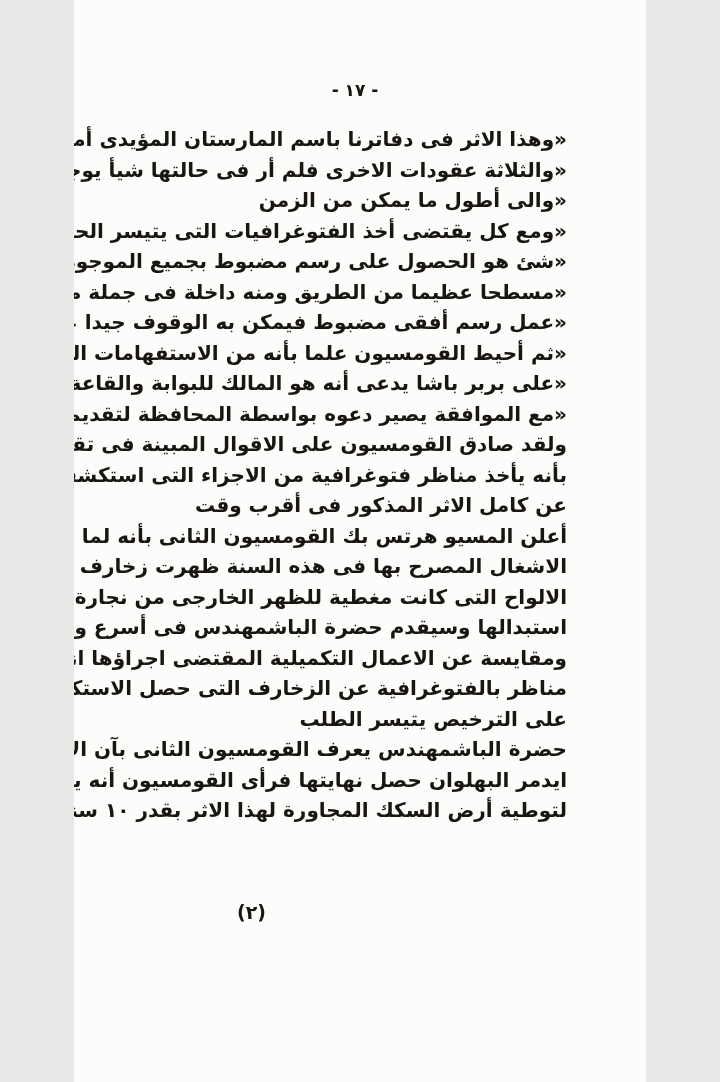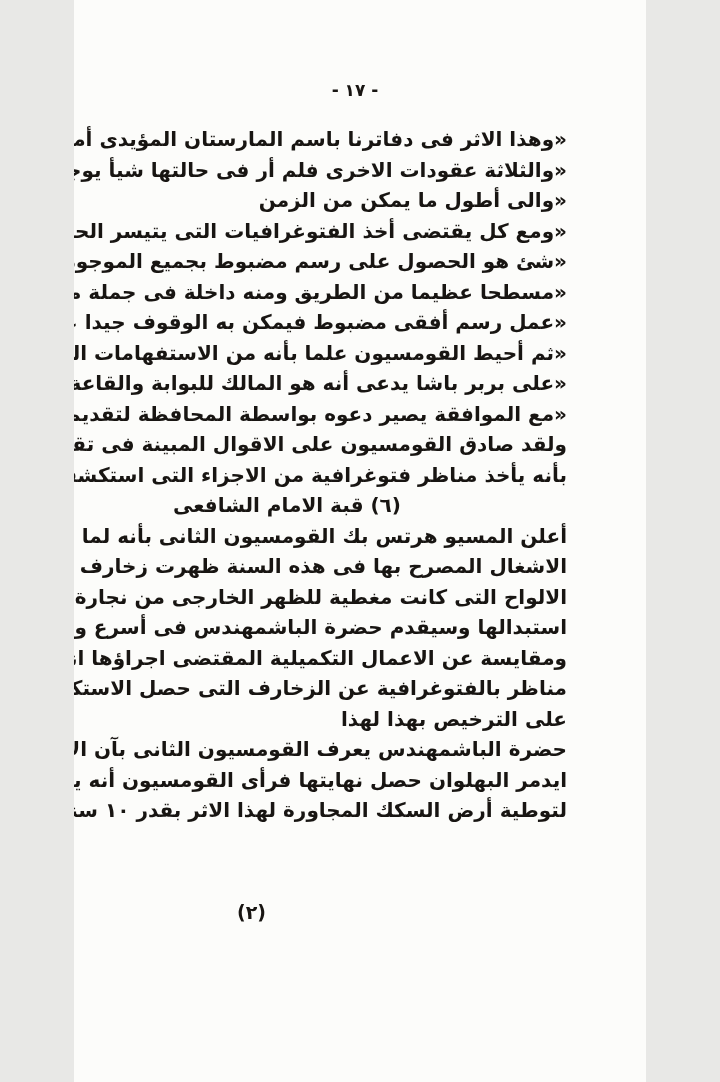--- a/index.html
+++ b/index.html
@@ -84,31 +84,31 @@
       <div class="line">«مسطحا عظيما من الطريق ومنه داخلة فى جملة منازل صغيرة جاعلة لها مسندا متينا وان</div>
       <div class="line">«عمل رسم أفقى مضبوط فيمكن به الوقوف جيدا على وضع هذا المارستان الغريب</div>
       <div class="line">«ثم أحيط القومسيون علما بأنه من الاستفهامات التى أخذت علم أن من يسمى حسن</div>
       <div class="line">«على بربر باشا يدعى أنه هو المالك للبوابة والقاعة الكبيرة المقربة من هذا الاثر</div>
       <div class="line short">«مع الموافقة يصير دعوه بواسطة المحافظة لتقديم مستندات الملكية للجنة</div>
     </div>
 
     <div>
       <div class="line">ولقد صادق القومسيون على الاقوال المبينة فى تقرير حضرة الباشمهندس ويكلفه أيضا</div>
       <div class="line">بأنه يأخذ مناظر فتوغرافية من الاجزاء التى استكشف عليها حديثا ويجهز رسما أفقيا</div>
+      <div class="line short">عن كامل الاثر المذكور فى أقرب وقت</div>
     </div>
 
-    <div class="heading">(٦) قبة الامام الشافعى</div>
     <div>
       <div class="line">أعلن المسيو هرتس بك القومسيون الثانى بأنه لما شرع فى ازالة البياض الغير جيد لبداءة</div>
       <div class="line">الاشغال المصرح بها فى هذه السنة ظهرت زخارف دقيقة ما أمكن وكذلك اتضح بأن</div>
       <div class="line">الالواح التى كانت مغطية للظهر الخارجى من نجارة القبة معظمها ذائب وضرورى من</div>
       <div class="line">استبدالها وسيقدم حضرة الباشمهندس فى أسرع وقت للقومسيون الثانى تقريرا</div>
       <div class="line">ومقايسة عن الاعمال التكميلية المقتضى اجراؤها انما يروم الترخيص له بأخذ بعض</div>
       <div class="line">مناظر بالفتوغرافية عن الزخارف التى حصل الاستكشاف عليها  وقد وافق القومسيون</div>
-      <div class="line short">على الترخيص بهذا لهذا</div>
+      <div class="line short">على الترخيص يتيسر الطلب</div>
     </div>
 
     <div>
       <div class="line">حضرة الباشمهندس يعرف القومسيون الثانى بآن الاشغال التى تصرح بها فى مسجد</div>
       <div class="line">ايدمر البهلوان حصل نهايتها فرأى القومسيون أنه يريد التصريح لنظارة الاشغال العمومية</div>
       <div class="line">لتوطية أرض السكك المجاورة لهذا الاثر بقدر ١٠ سنتيمتر تحت عتبة الباب الموصل</div>
     </div>
 
   </div>
 

